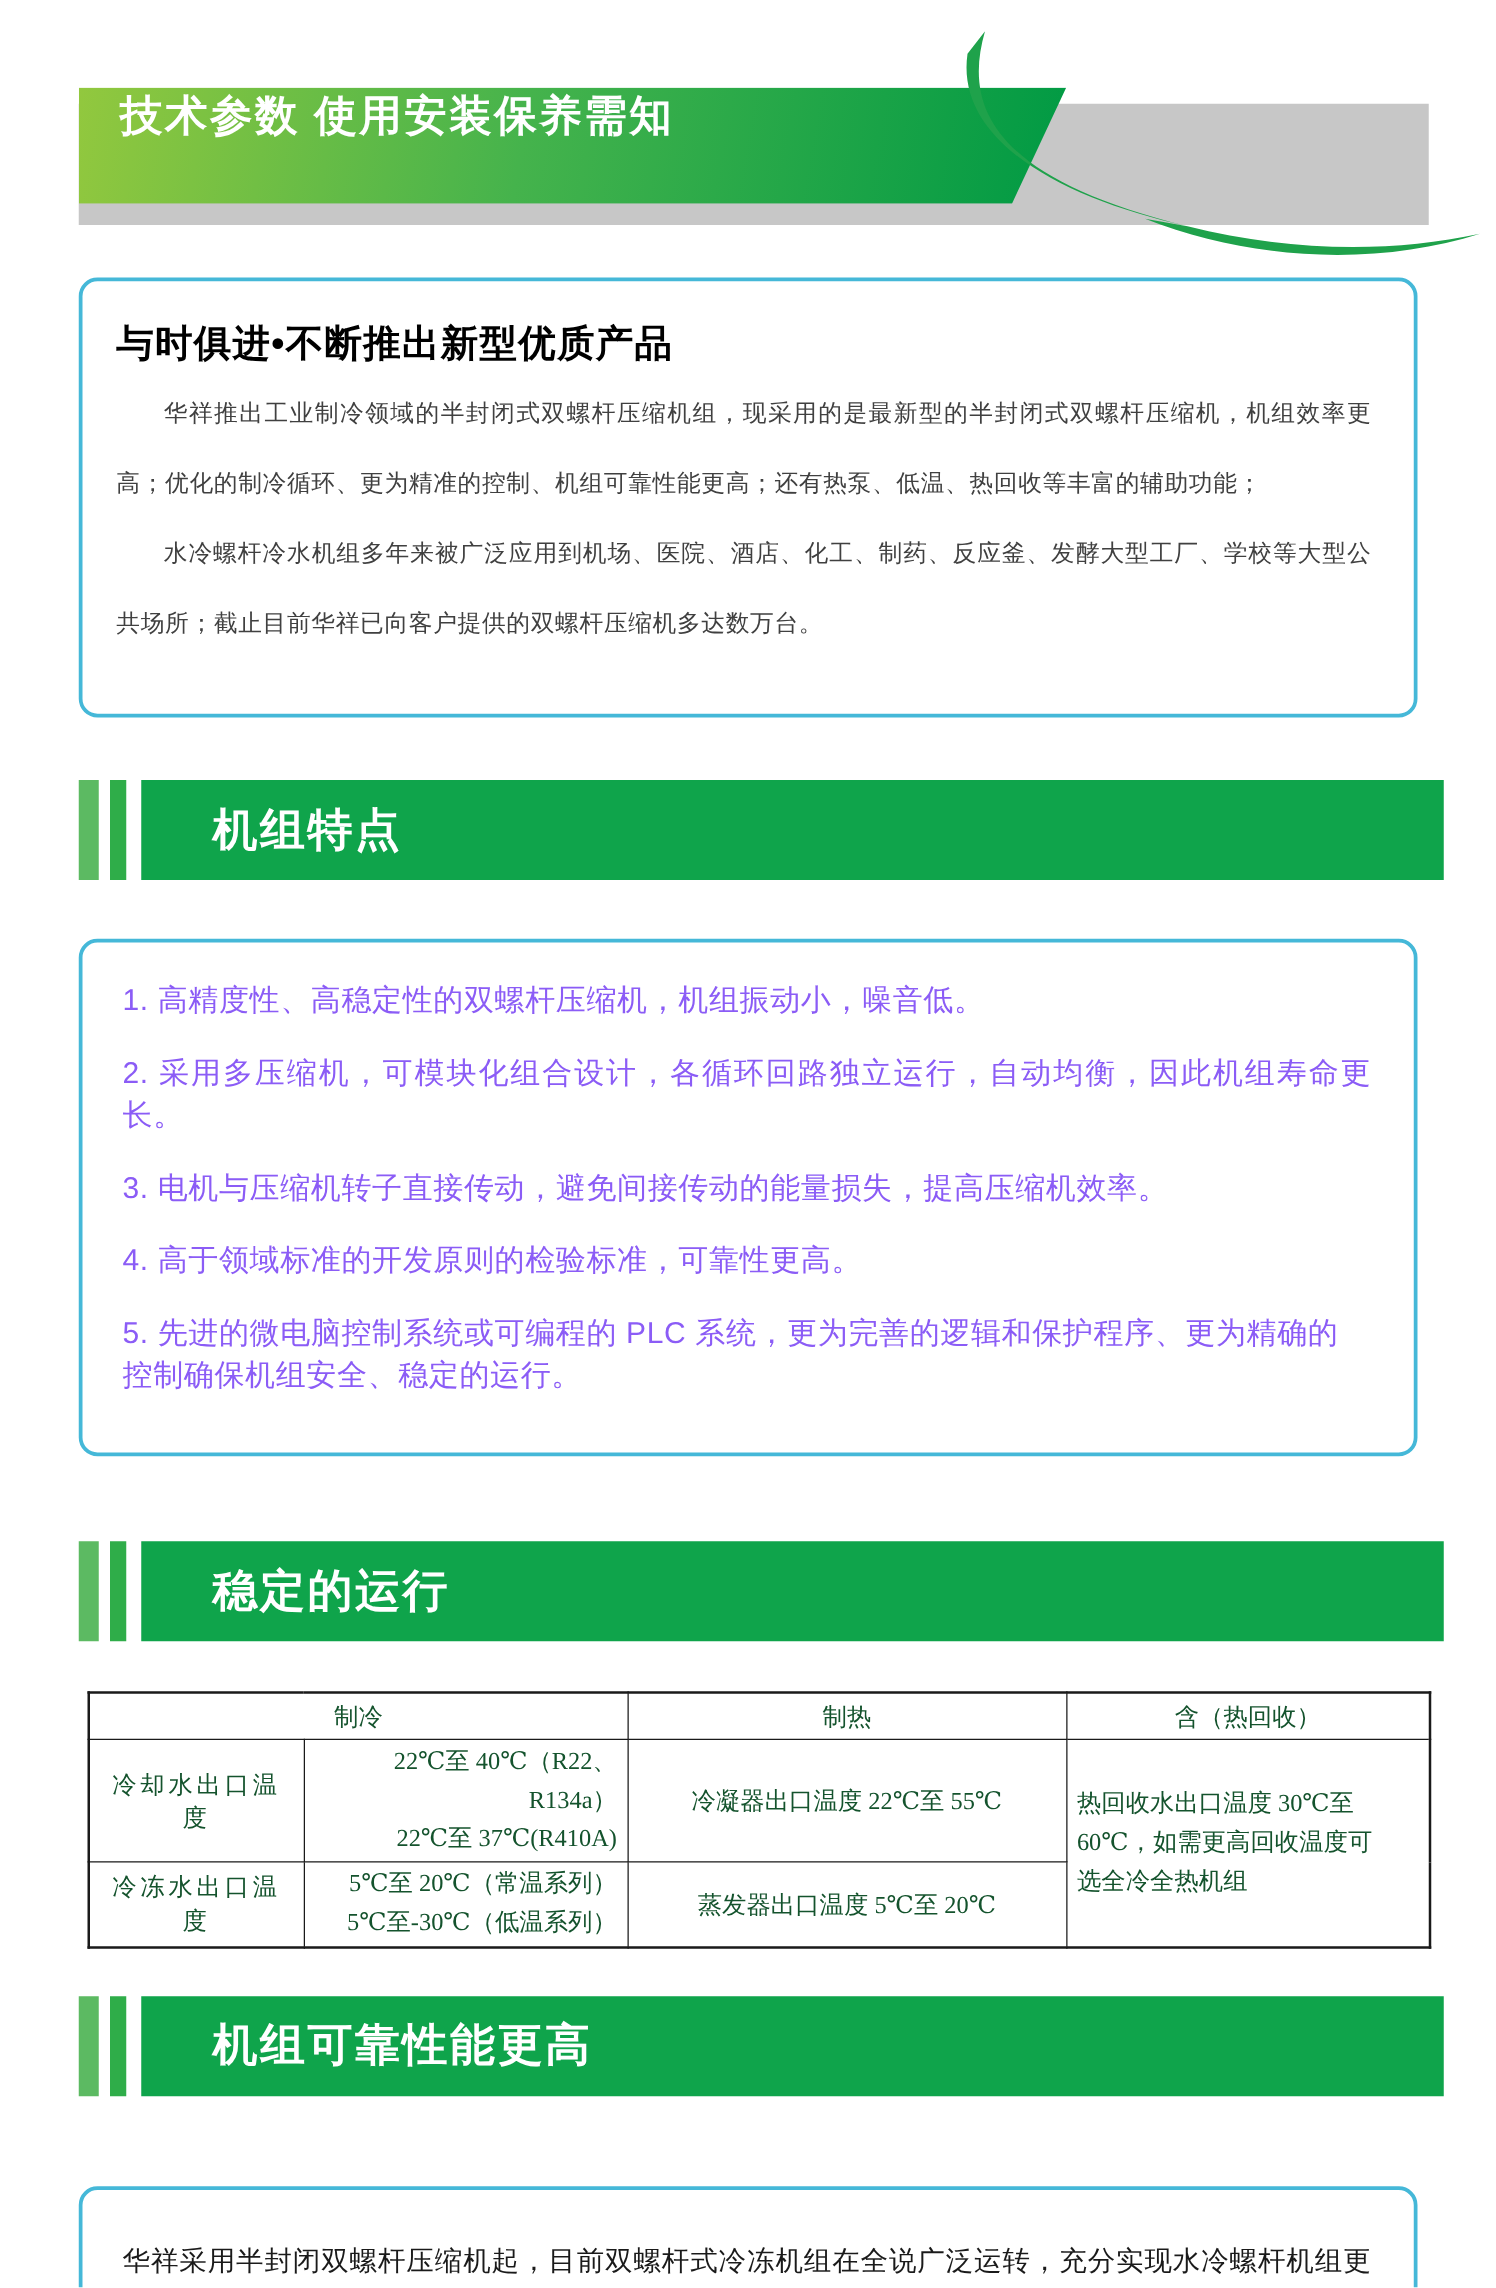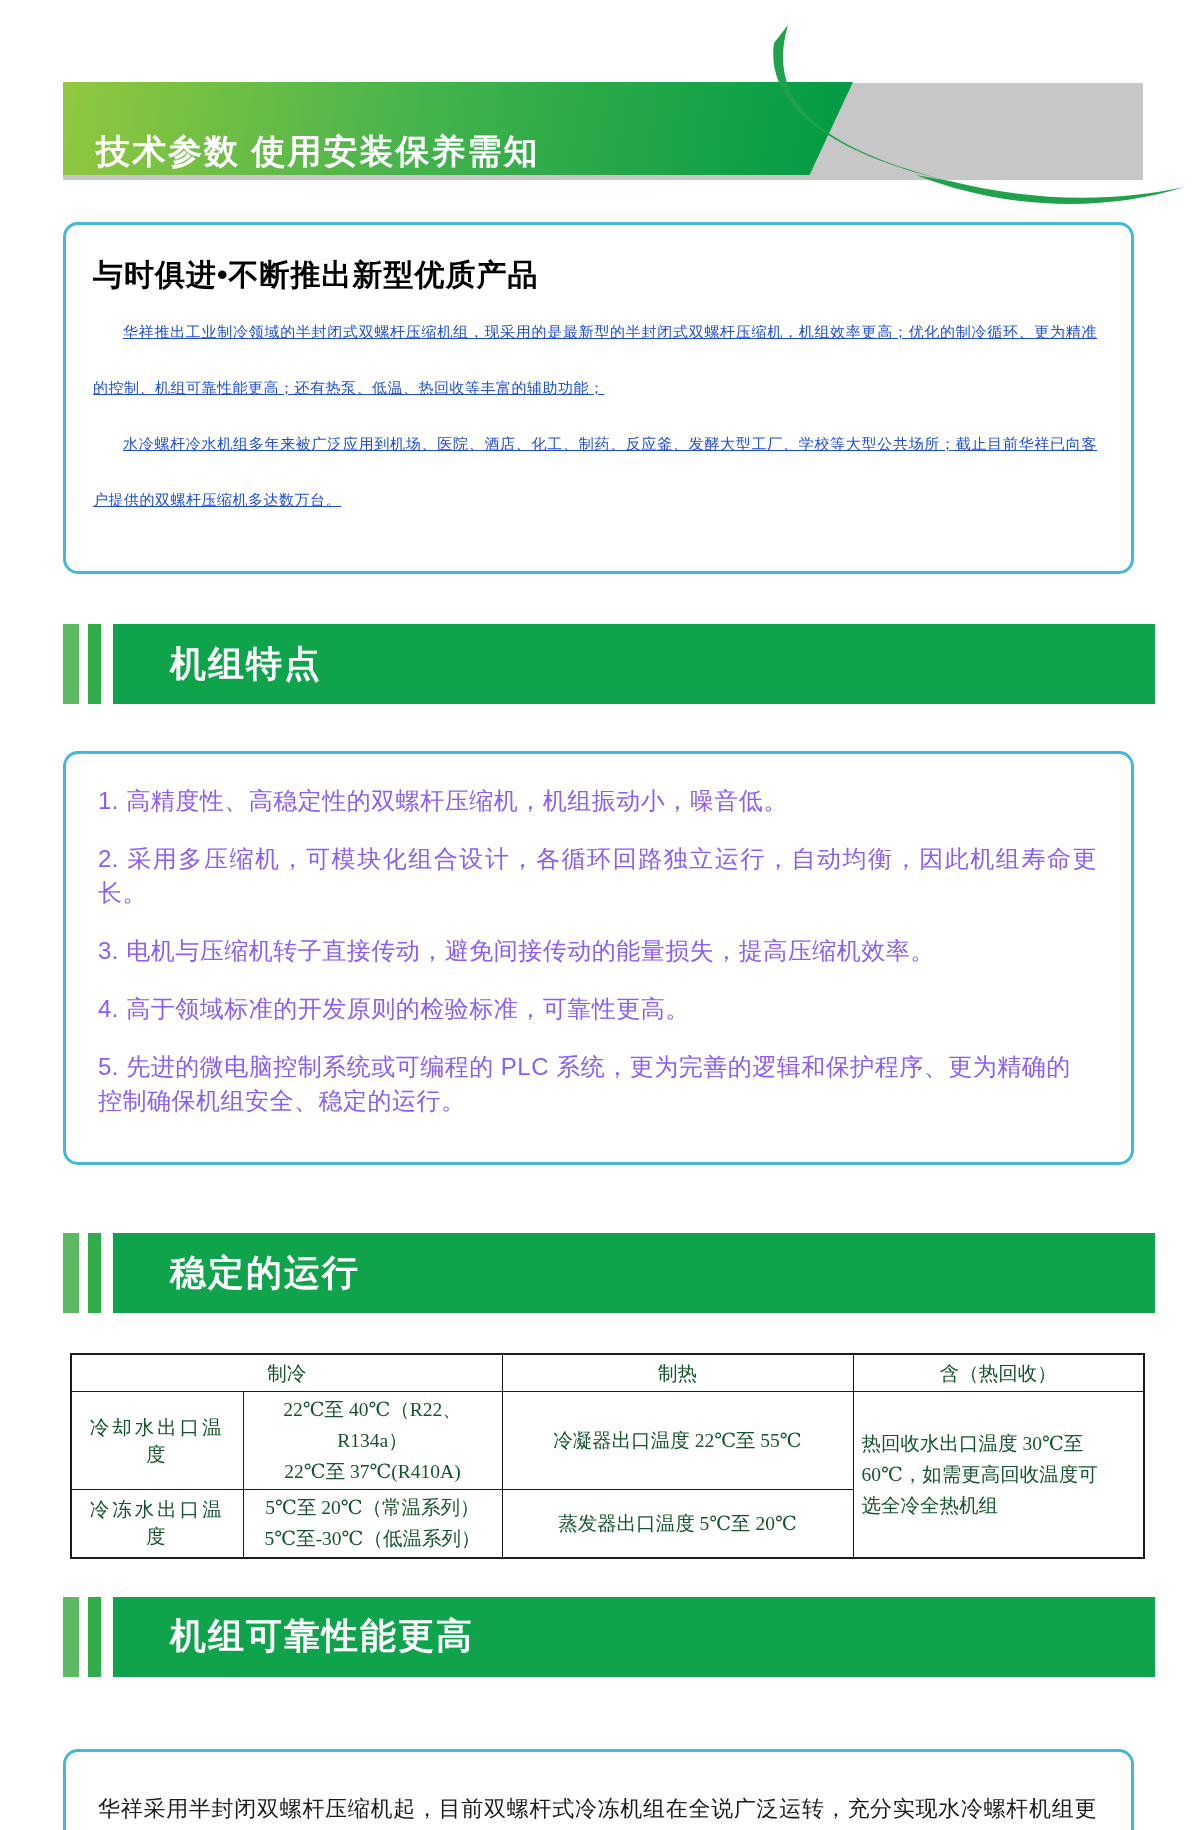--- a/index.html
+++ b/index.html
@@ -6,36 +6,36 @@
   body{
     width:1197px;height:1830px;overflow:hidden;background:#ffffff;
     font-family:"Liberation Sans","DejaVu Sans",sans-serif;color:#111;
   }
   .page{position:relative;width:1197px;height:1830px;overflow:hidden;background:#fff;}
 
   
   .hdr{position:relative;margin-top:70px;height:112px;}
   .hdr-gray{position:absolute;left:63px;top:13px;width:1080px;height:97px;background:#c7c7c7;}
   .hdr-banner{
-    position:absolute;left:63px;top:12px;width:790px;height:93px;
+    position:absolute;left:63px;top:0;width:790px;height:93px;
     background:linear-gradient(100deg,#92c83e 0%,#45b34c 45%,#009a44 100%);
     clip-path:polygon(0 0,100% 0,94.5% 100%,0 100%);
-    display:flex;align-items:flex-end;
+    display:flex;align-items:flex-start;
   }
   .hdr-title{font-size:34px;font-weight:bold;color:#ffffff;padding-left:33px;letter-spacing:2px;}
   .hdr-swoosh{position:absolute;left:710px;top:-45px;width:480px;height:180px;pointer-events:none;}
 
   
   .card{
     margin:0 57px 0 63px;width:1071px;box-sizing:border-box;
     border:3px solid #45b8d8;border-radius:15px;background:#fff;
   }
   .card-intro{margin-top:40px;min-height:352px;padding:24px 34px 20px 27px;}
   .intro-heading{font-size:30px;font-weight:bold;color:#000;margin:6px 0 8px 0;letter-spacing:1px;}
-  .intro-p{font-size:15px;line-height:56px;margin:0;text-indent:2em;text-align:justify;letter-spacing:0.5px;color:#1d4ed8;text-decoration:underline;}
+  .intro-p{font-size:19px;line-height:56px;margin:0;text-indent:2em;text-align:justify;letter-spacing:0.5px;color:#404040;}
 
   .card-features{margin-top:47px;min-height:408px;padding:30px 34px 20px 32px;}
   .feature-item{font-size:24px;line-height:34px;margin:0 0 24px 0;text-align:justify;letter-spacing:0.5px;color:#8b5cf6;white-space:pre-line;}
 
   .card-compressor{margin-top:72px;height:200px;padding:28px 34px 20px 32px;}
   .comp-p{font-size:22px;line-height:57px;margin:0;text-align:justify;letter-spacing:0.5px;color:#1a1a1a;}
 
   
   .sec{display:flex;margin:0 42px 0 63px;height:80px;}
   .sec-1{margin-top:50px;}
@@ -49,21 +49,21 @@
   
   .tbl-wrap{margin:40px 0 0 70px;}
   table.range{border-collapse:collapse;width:1073px;table-layout:fixed;
     font-family:"Liberation Serif","DejaVu Serif",serif;font-size:19.5px;color:#14532d;
     border:2px solid #1a1a1a;}
   table.range th,table.range td{border:1px solid #1a1a1a;padding:2px 8px;font-weight:normal;}
   table.range th{height:32px;text-align:center;}
   tr.r1{height:95px;}
   tr.r2{height:68px;}
   td.lbl{text-align:center;letter-spacing:3px;}
-  td.val{text-align:center;padding-left:14px;line-height:31px;white-space:pre-line;}
+  td.val{text-align:right;padding-left:14px;line-height:31px;white-space:pre-line;}
   td.mid{text-align:center;}
   td.rec{text-align:left;padding-left:16px;line-height:31px;white-space:pre-line;vertical-align:middle;}
 </style>
 </head>
 <body>
 
 <div class="page">
 
   <div class="hdr">
     <div class="hdr-gray"></div>

